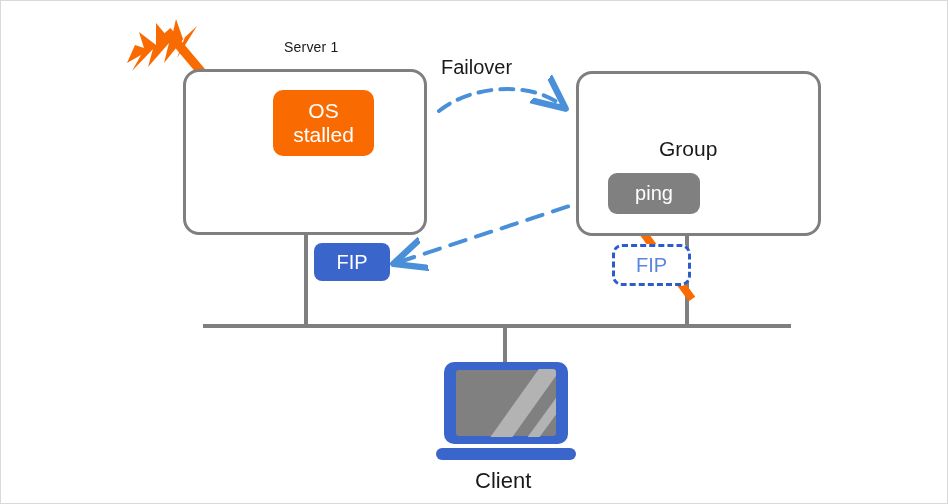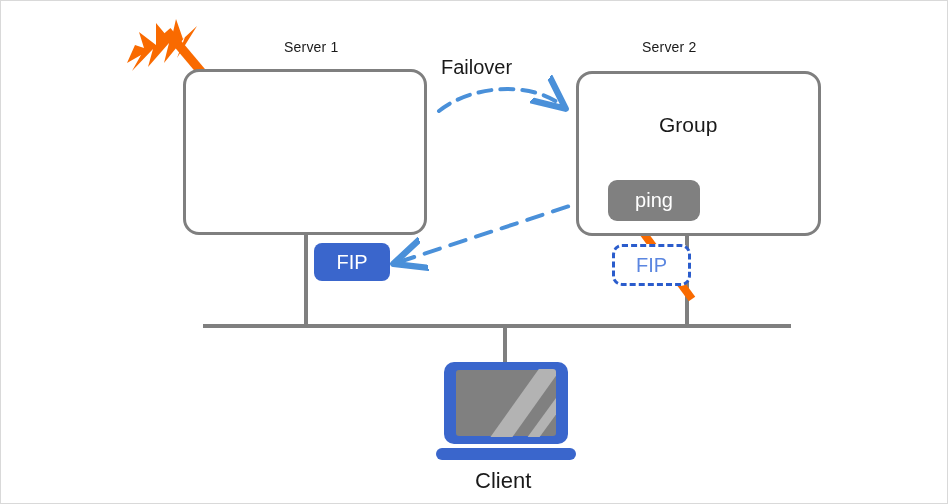--- a/index.html
+++ b/index.html
@@ -72,21 +72,21 @@
     border-radius: 8px;
     font-size: 20px;
   }
   .pill-fip-inactive {
     background: #ffffff;
     color: #5b86e0;
     border: 3px dashed #2a5ccc;
     border-radius: 10px;
     font-size: 20px;
   }
-  .group-label { font-size: 21px; }
+  .group-label { font-size: 21px; margin-top: 24px; }
   .client-label { font-size: 22px; }
   .failover-label { font-size: 20px; }
 </style>
 </head>
 <body>
 
 <div id="canvas">
 
   <svg class="layer" viewBox="0 0 948 504" xmlns="http://www.w3.org/2000/svg">
 
@@ -176,34 +176,37 @@
       </g>
       <rect x="435" y="447" width="140" height="12" rx="6" fill="#3a66cc"></rect>
     </g>
 
   </svg>
 
   <div class="server-box" style="left:182px; top:68px; width:244px; height:166px;"></div>
 
   <div class="lbl node-title" style="left:283px; top:38px;">Server 1</div>
 
+  <div class="pill pill-os" style="left:272px; top:89px; width:101px; height:66px; flex-direction:column;">
+    <span>OS</span>
+    <span>stalled</span>
+  </div>
 
   <div class="pill pill-fip-active" style="left:313px; top:242px; width:76px; height:38px;">
     <span>FIP</span>
   </div>
 
   <div class="lbl failover-label" style="left:440px; top:55px;">Failover</div>
 
   <div class="server-box" style="left:575px; top:70px; width:245px; height:165px;"></div>
 
-  <div class="lbl node-title" style="left:641px; top:38px;">Server 2</div>
 
   <div class="lbl group-label" style="left:658px; top:112px;">Group</div>
 
-  <div class="pill pill-ping" style="left:607px; top:172px; width:92px; height:41px;margin-top:7px;">
+  <div class="pill pill-ping" style="left:607px; top:172px; width:92px; height:41px;">
     <span>ping</span>
   </div>
 
   <div class="pill pill-fip-inactive" style="left:611px; top:243px; width:79px; height:42px;">
     <span>FIP</span>
   </div>
 
   <div class="lbl client-label" style="left:474px; top:467px;">Client</div>
 
 </div>

